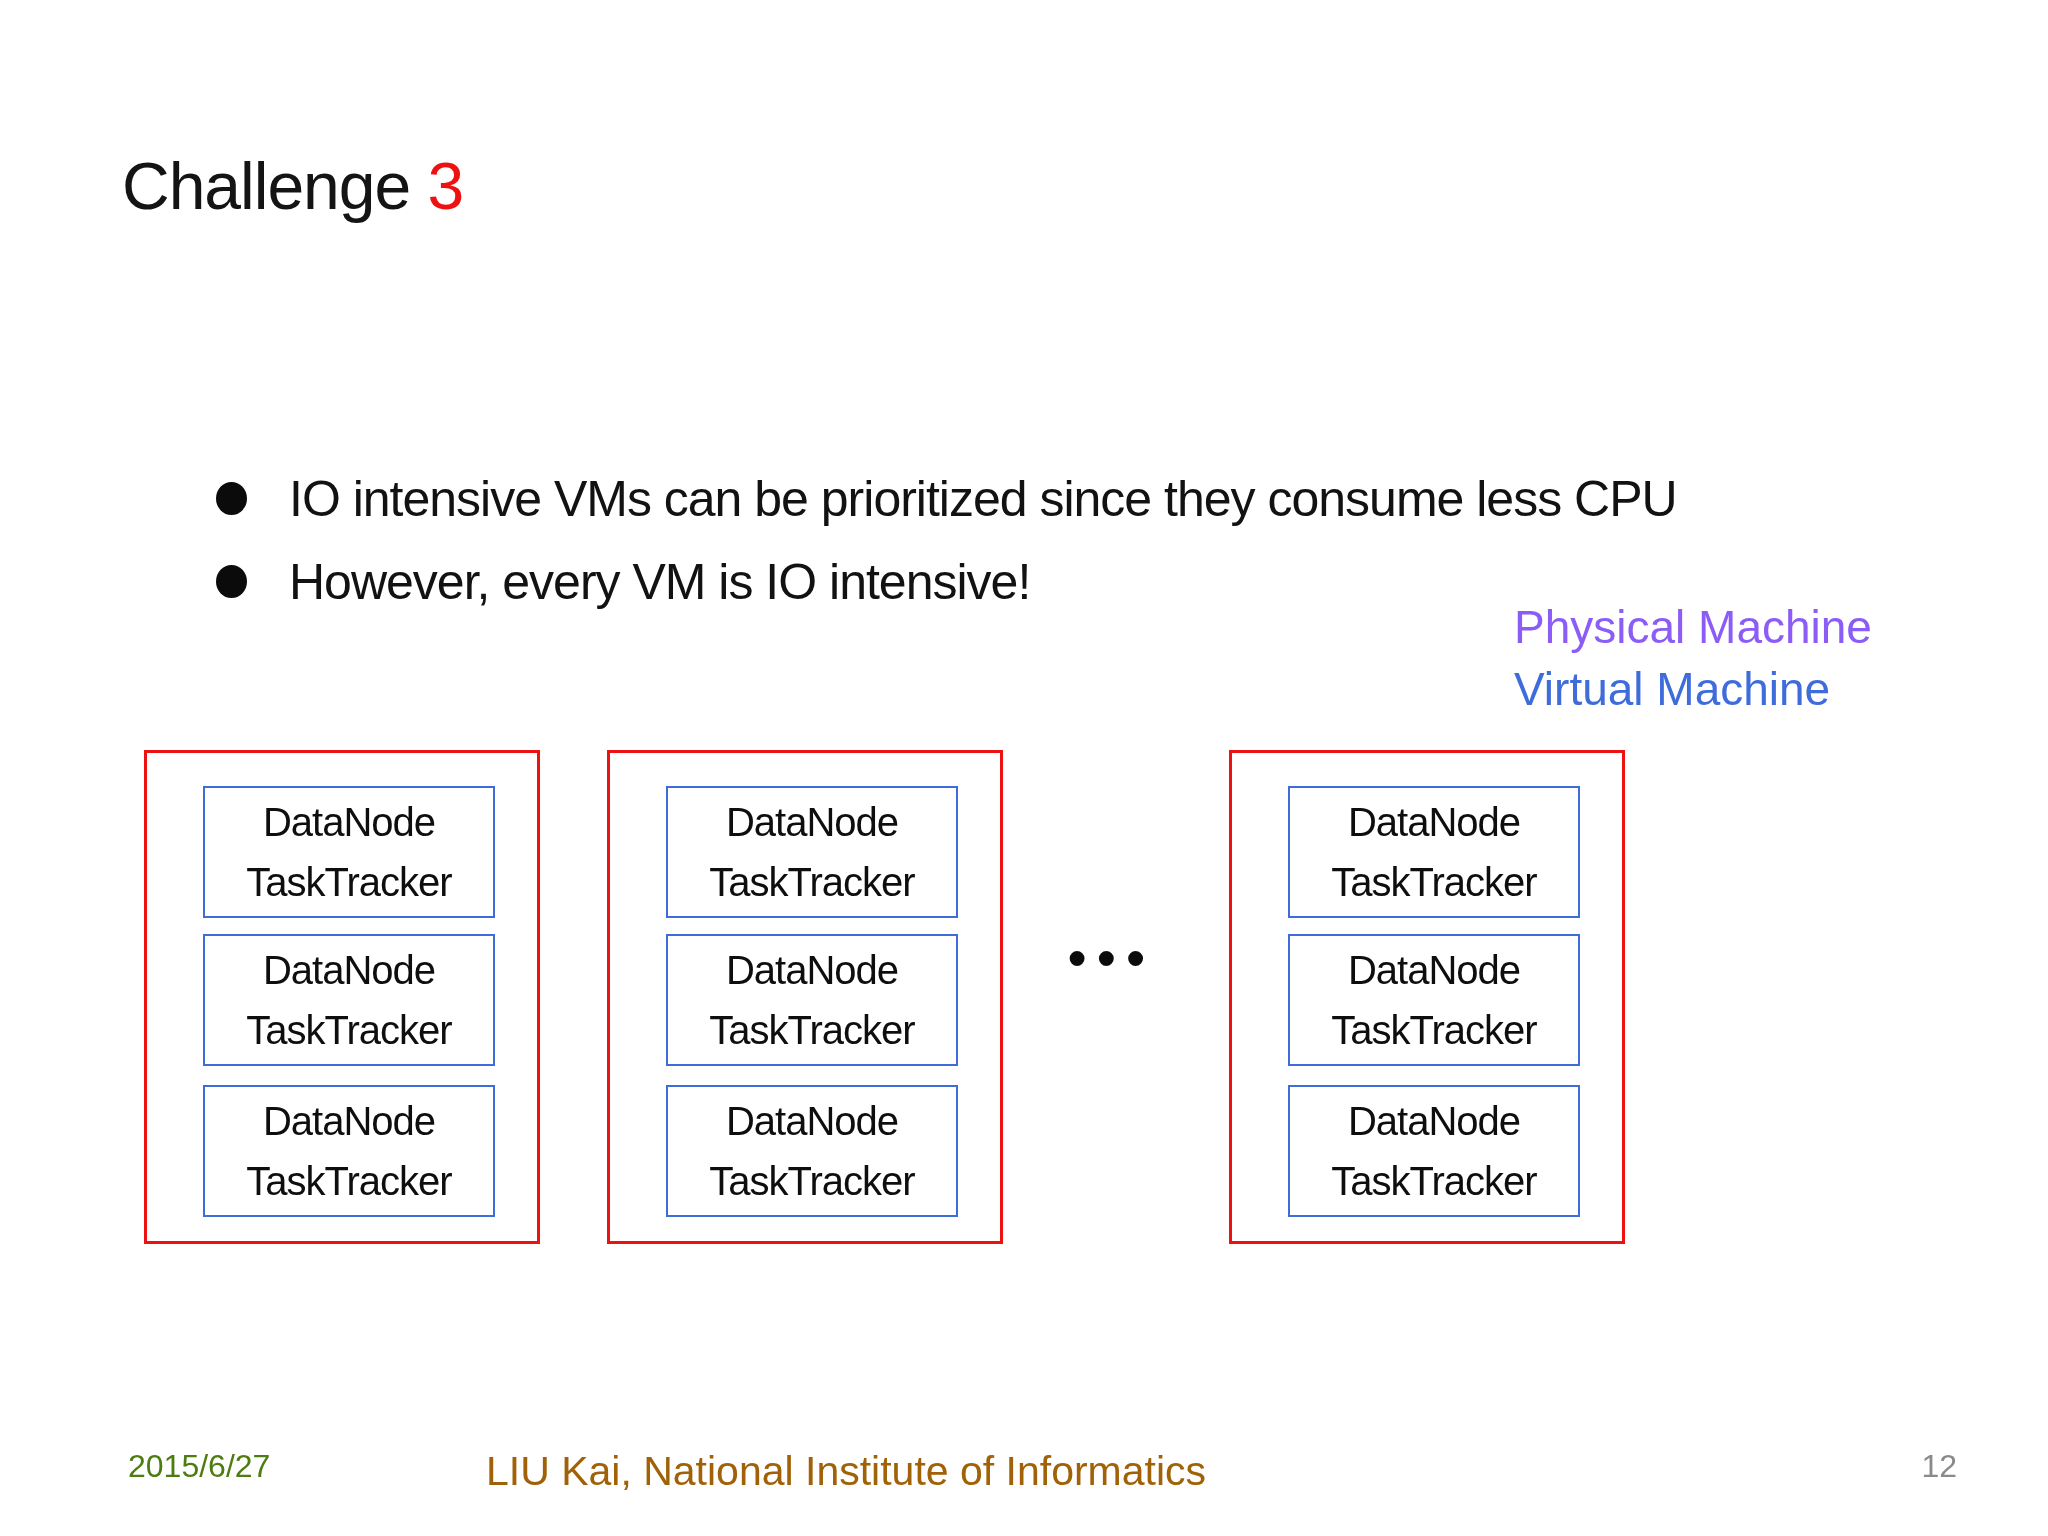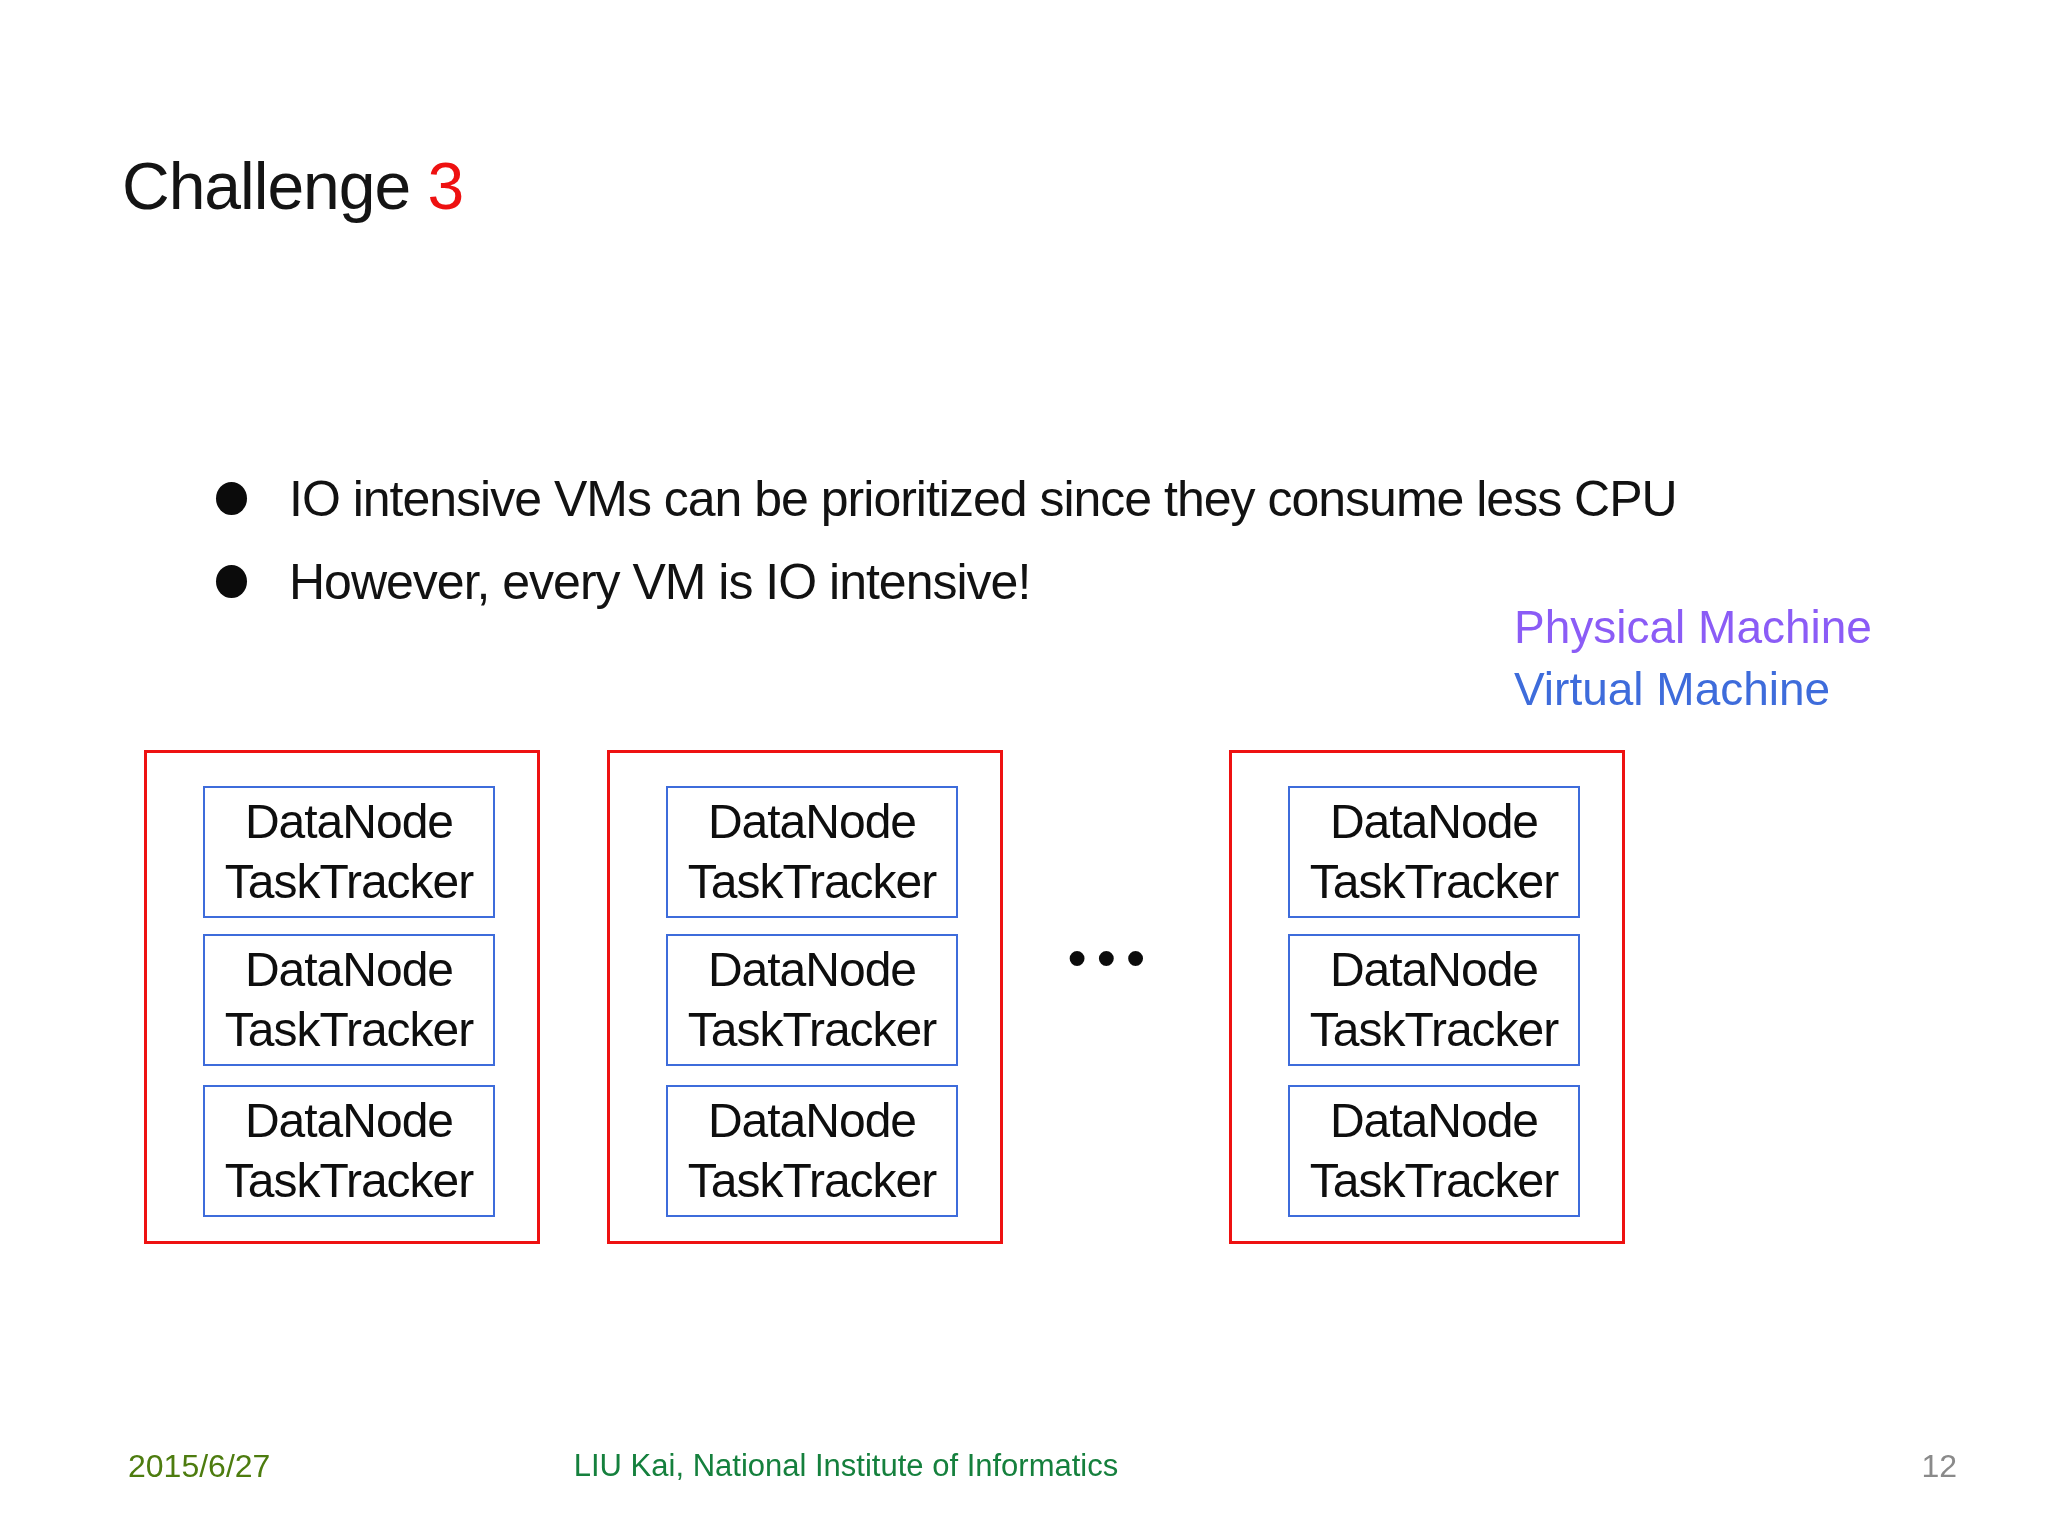--- a/index.html
+++ b/index.html
@@ -54,34 +54,34 @@
   .vm-box{
     position:absolute;left:56px;width:292px;height:132px;
     border:2px solid #3e6cdb;box-sizing:border-box;
     display:flex;flex-direction:column;align-items:center;justify-content:center;
     text-align:center;
   }
   .vm-a{top:33px;}
   .vm-b{top:181px;}
   .vm-c{top:332px;}
   .vm-box span{
-    display:block;font-size:48px;line-height:60px;
+    display:block;font-size:40px;line-height:60px;
     letter-spacing:-1px;color:#0e0e0e;white-space:nowrap;
   }
 
   .ellipsis{
     left:1068px;top:928px;
     font-size:52px;font-weight:bold;letter-spacing:11px;
     color:#0b0b0b;white-space:nowrap;
   }
 
   .footer-date{left:128px;top:1448px;font-size:32px;color:#4d7c0f;white-space:nowrap;}
   .footer-center{
     left:0;top:1448px;width:1692px;text-align:center;
-    font-size:31px;color:#15803d;white-space:nowrap;
+    font-size:41px;color:#a16207;white-space:nowrap;
   }
   .footer-page{right:91px;top:1448px;font-size:32px;color:#8a8a8a;white-space:nowrap;margin-left:42px;}
 </style>
 </head>
 <body>
 
 <div class="slide">
 
   <div class="abs title">
     <span>Challenge </span><span class="num">3</span>

